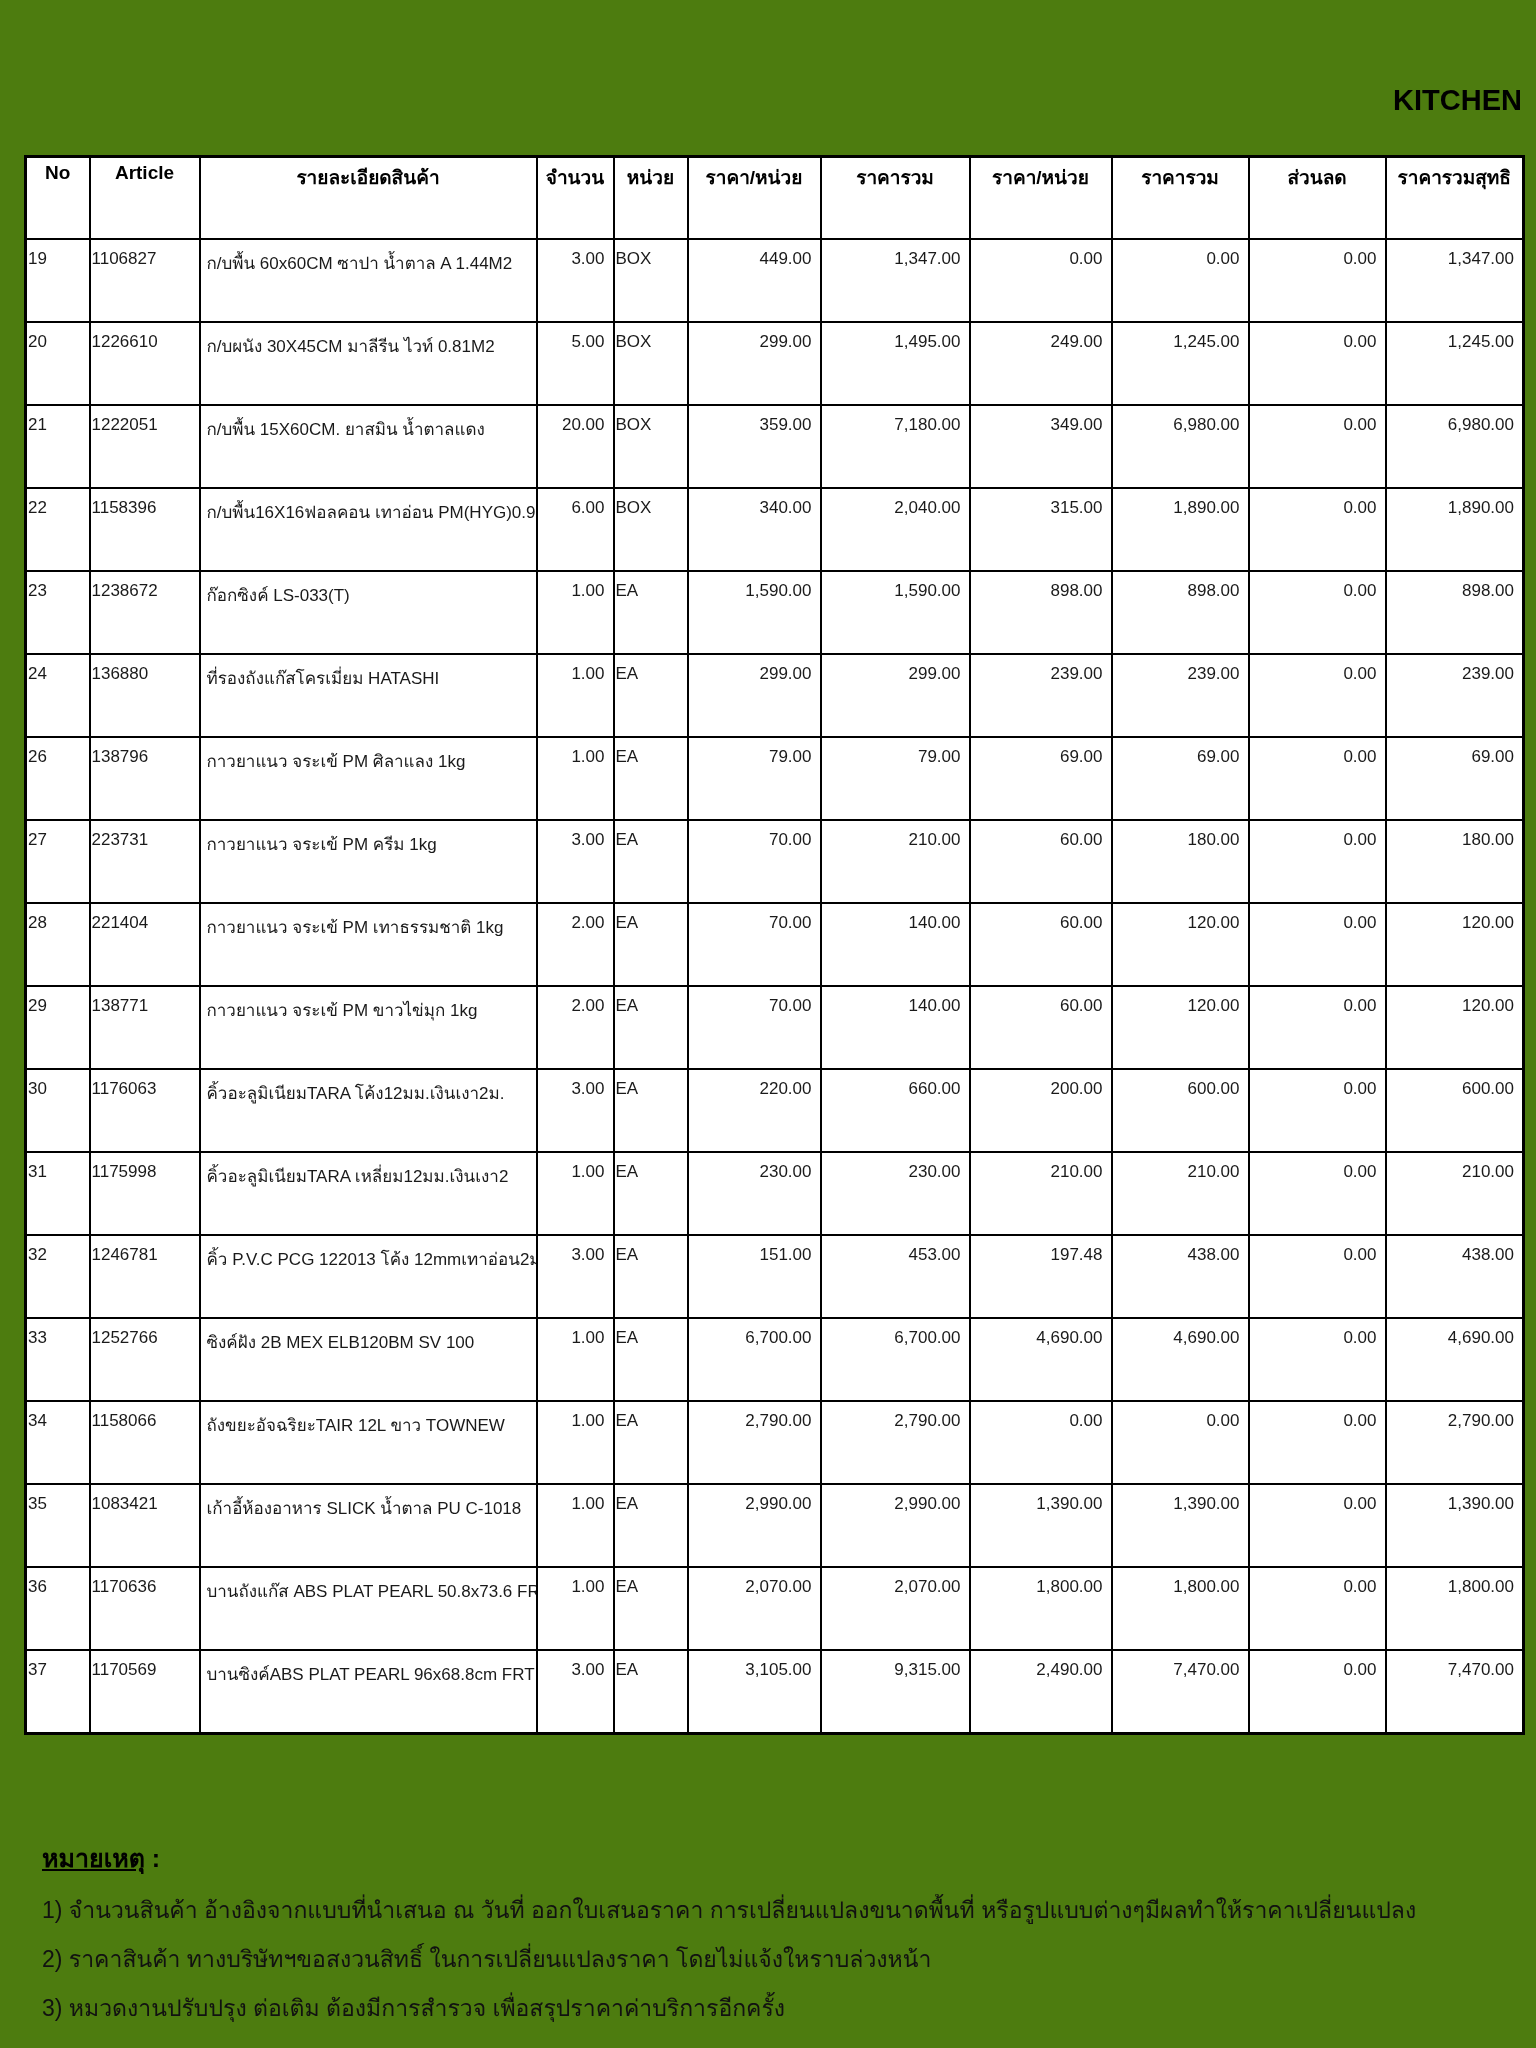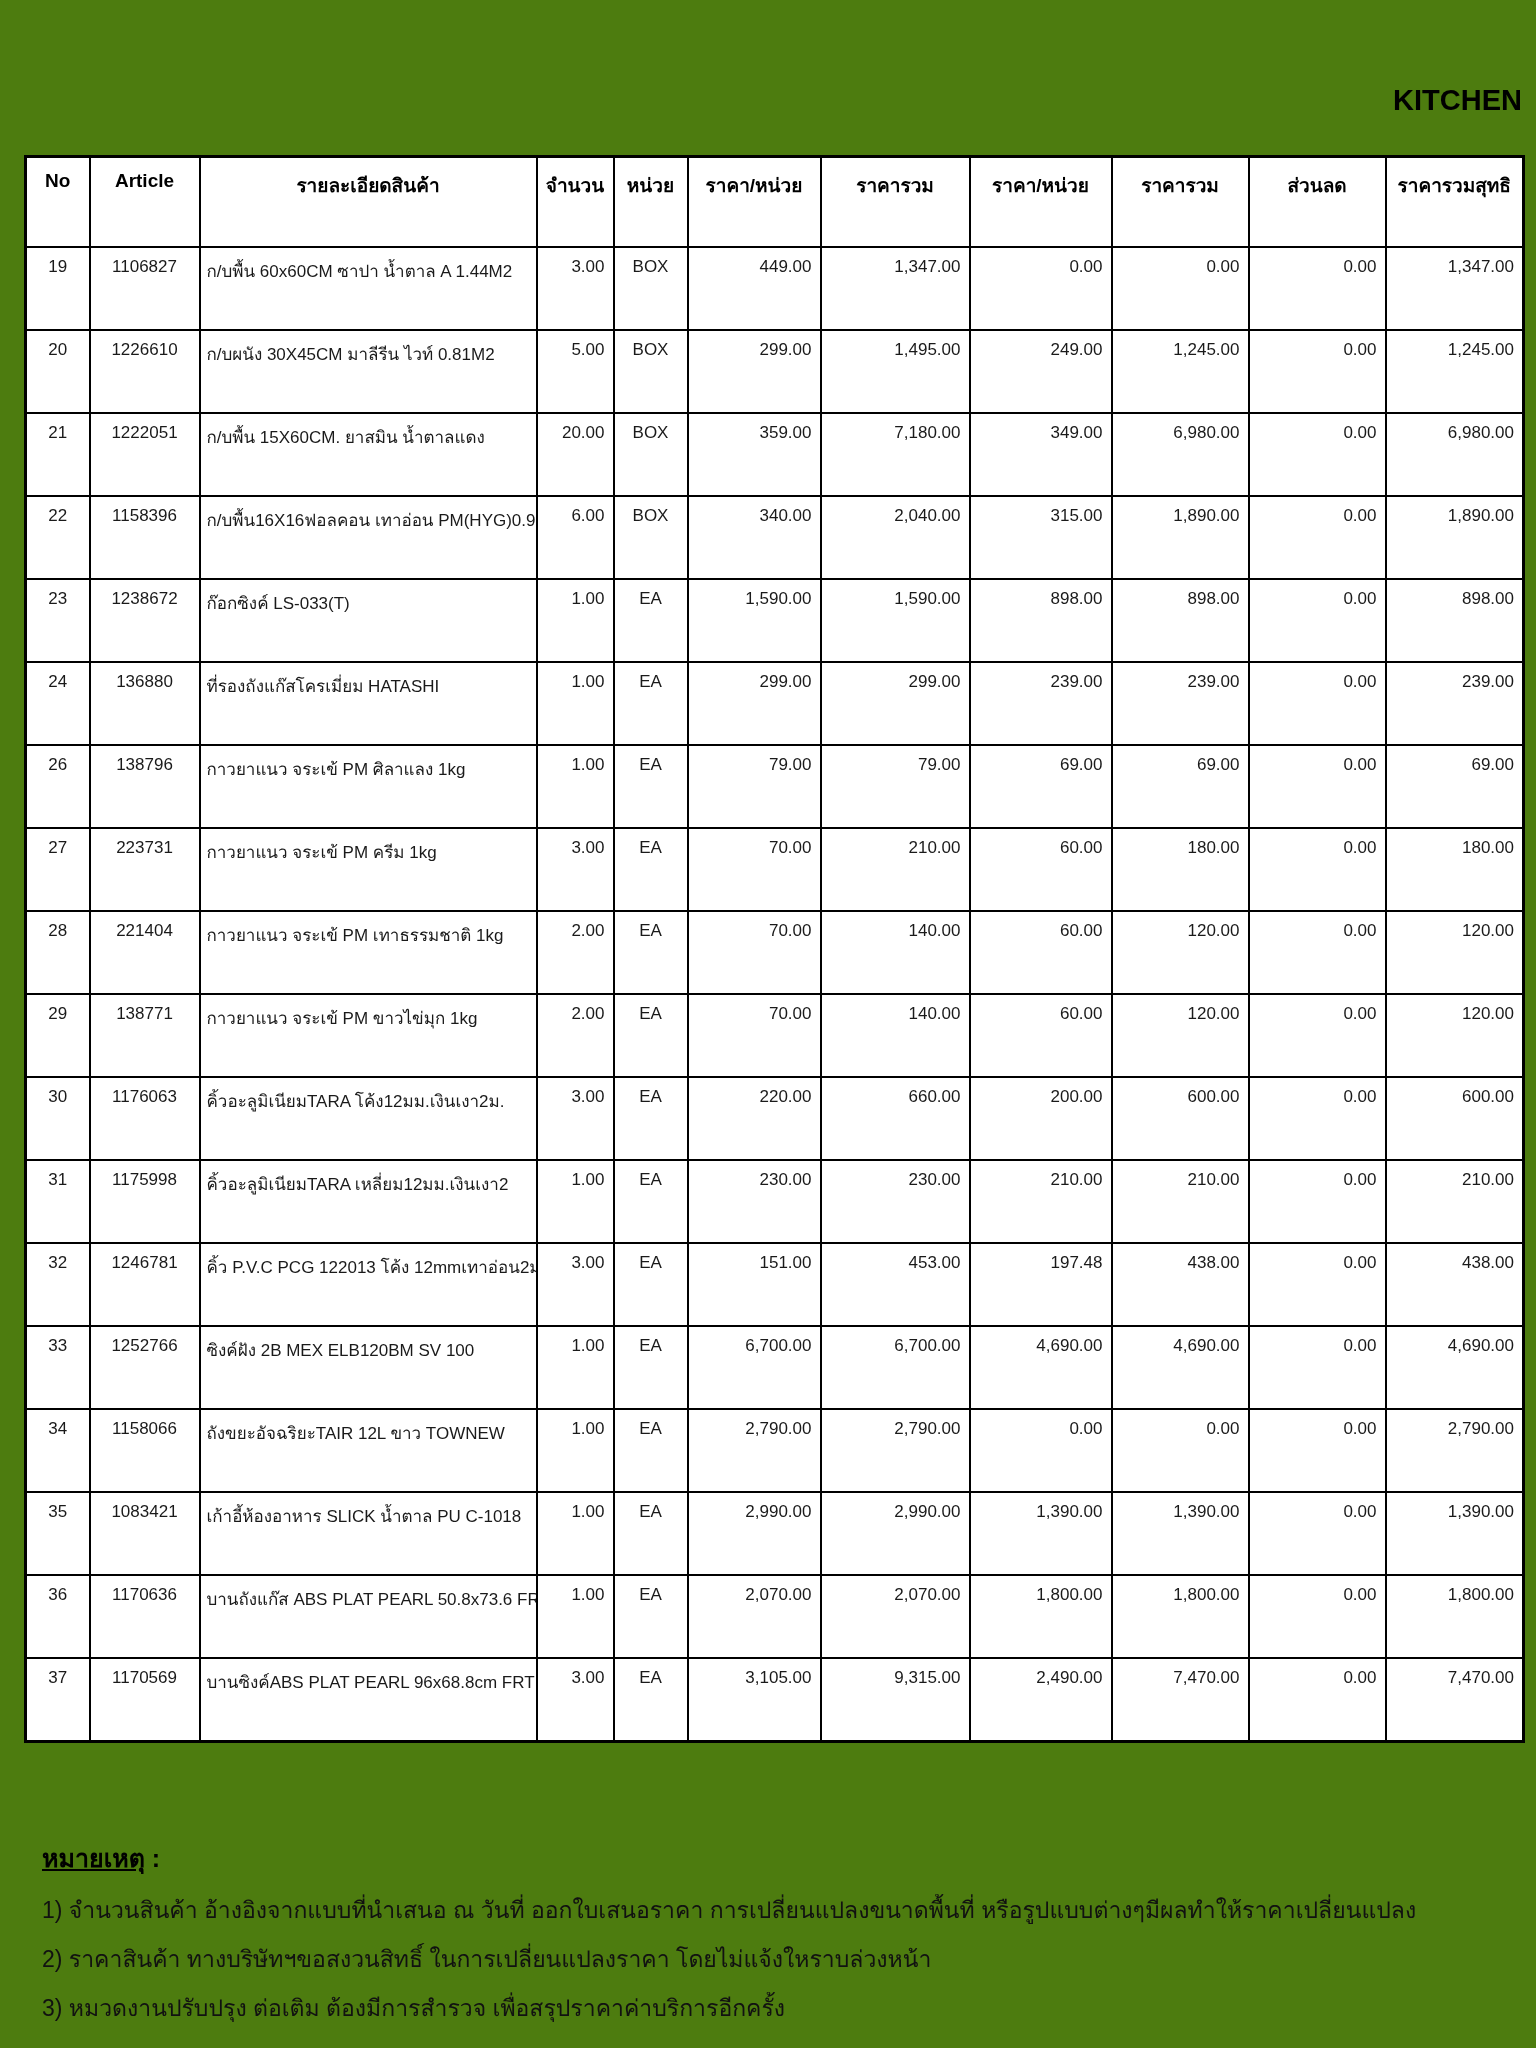--- a/index.html
+++ b/index.html
@@ -26,33 +26,33 @@
     table-layout:fixed;
     background:#fff;
   }
   table.quote-table, table.quote-table th, table.quote-table td {
     border:2px solid #000;
   }
   table.quote-table { border-width:3px; }
   th {
     height:75px;
     vertical-align:top;
-    padding-top:12px;
+    padding-top:4px;
     font-size:19px; font-weight:bold;
     text-align:center;
     color:#000;
   }
   td {
     height:71px;
     vertical-align:top;
     padding-top:9px;
     font-size:17px;
     color:#1a1a1a;
   }
-  .a-c { text-align:center; }
+  .a-c { text-align:left; }
   .a-l { text-align:left; padding-left:6px; }
   .a-r { text-align:right; padding-right:8px; }
   td.desc { white-space:nowrap; overflow:hidden; padding-right:16px; }
   .notes {
     position:absolute;
     top:1838px; left:42px; width:1460px;
     color:#111;
   }
   .notes-heading {
     font-size:25px; font-weight:bold; color:#000;

